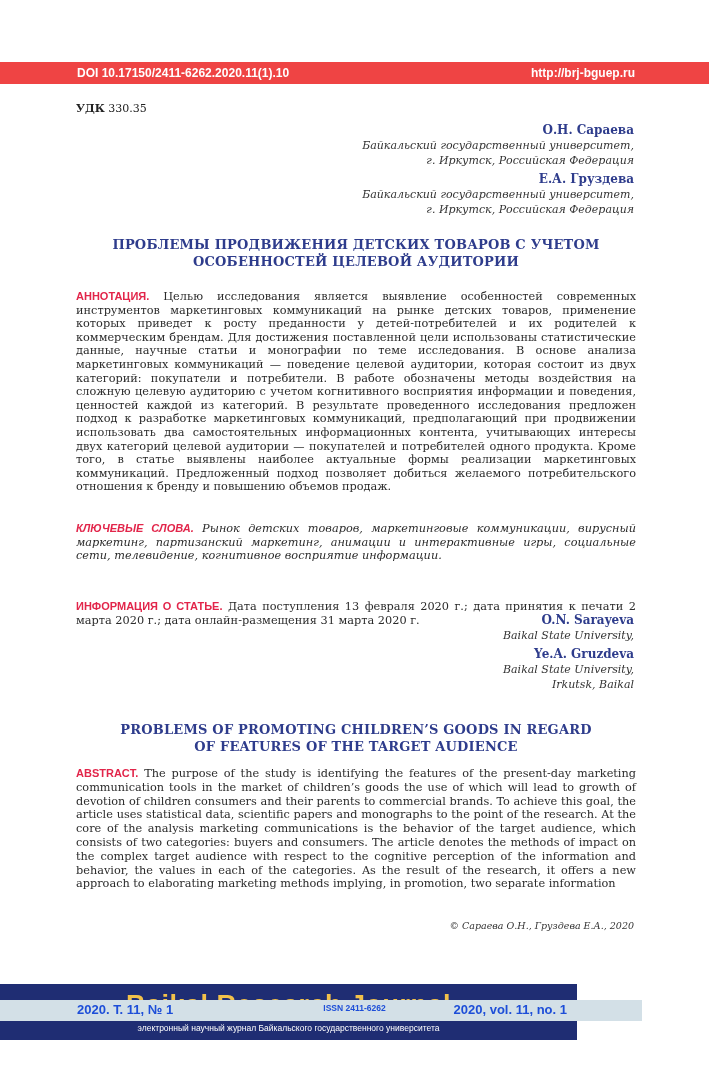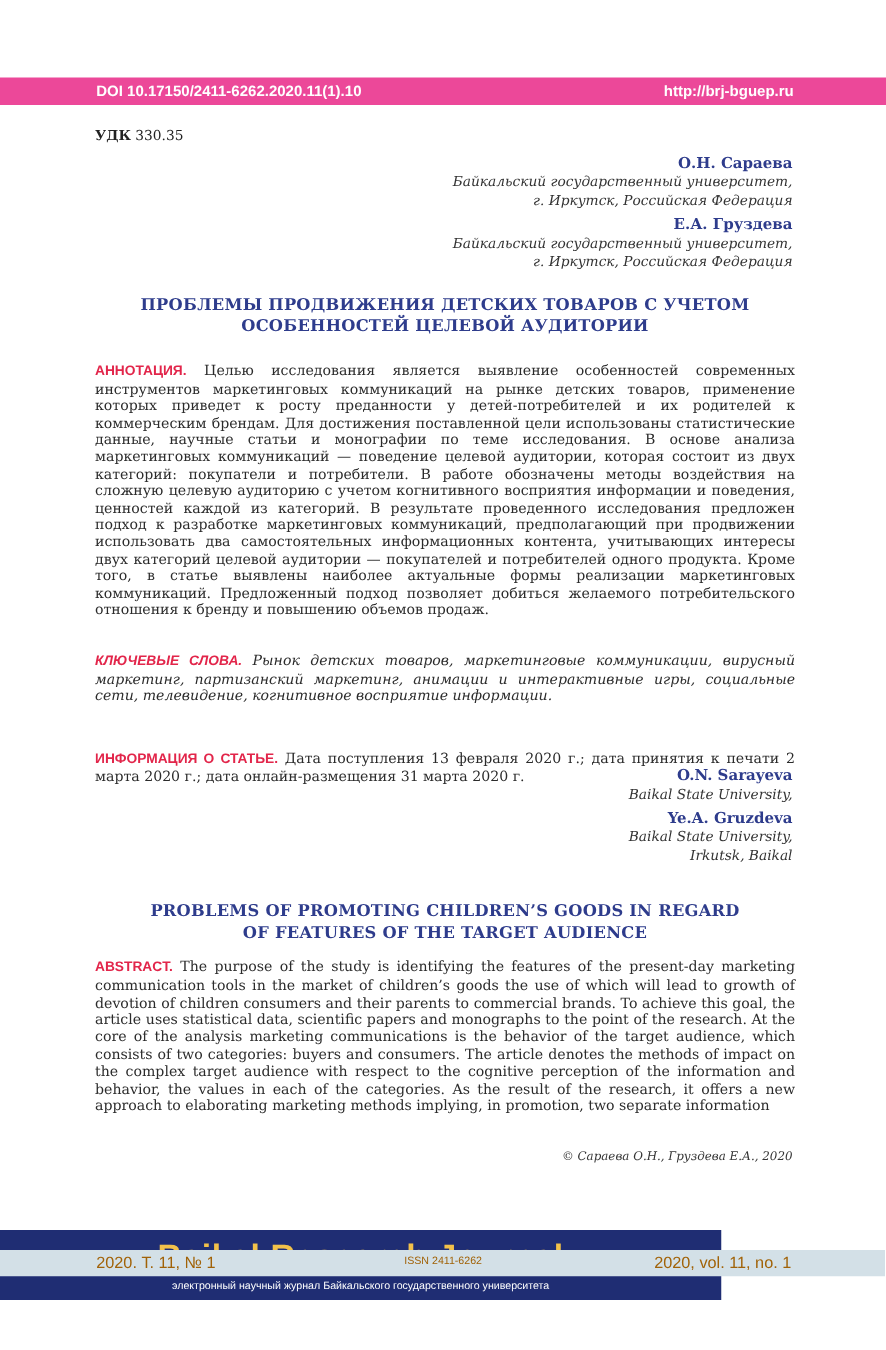--- a/index.html
+++ b/index.html
@@ -1,21 +1,21 @@
 <!DOCTYPE html>
 <html><head>
 <meta charset="utf-8">
 <style>
   * { margin: 0; padding: 0; box-sizing: border-box; }
   html, body { width: 709px; height: 1080px; background: #ffffff; overflow: hidden; }
   body { position: relative; font-family: "DejaVu Serif", "Liberation Serif", serif; color: #2b2b2b; }
 
   .doi-bar {
     position: absolute; left: 0; top: 62px; width: 709px; height: 22px;
-    background: #ec4899; color: #ffffff;
+    background: #ef4444; color: #ffffff;
     font-family: "Liberation Sans", sans-serif; font-weight: bold; font-size: 12px;
     display: flex; justify-content: space-between; align-items: center;
     padding: 0 74px 0 77px;
   }
   .doi-bar span { line-height: 22px; }
 
   .udk {
     position: absolute; left: 76px; top: 102px;
     font-size: 11px; color: #222;
   }
@@ -64,23 +64,23 @@
   .journal-title {
     display: block; margin-top: 6px;
     font-family: "Liberation Sans", sans-serif; font-weight: bold;
     color: #f2c14a; font-size: 27px; line-height: 30px; letter-spacing: 0.5px;
   }
   .journal-sub {
     display: block; margin-top: 2px;
     font-family: "Liberation Sans", sans-serif; color: #ffffff; font-size: 8.5px; line-height: 12px;
   }
   .footer-band {
-    position: absolute; left: 0; top: 1000px; width: 708px; height: 21px;
+    position: absolute; left: 0; top: 1000px; width: 642px; height: 21px;
     background: #d3e0e7;
-    font-family: "Liberation Sans", sans-serif; font-weight: normal; color: #a16207;
+    font-family: "Liberation Sans", sans-serif; font-weight: bold; color: #1d4ed8;
   }
   .fb-left { position: absolute; left: 77px; top: 2px; font-size: 13px; }
   .fb-center { position: absolute; left: 0; width: 709px; text-align: center; top: 3px; font-size: 8.5px; }
   .fb-right { position: absolute; right: 75px; top: 2px; font-size: 13px; }
 </style>
 </head>
 <body>
 
 <div class="doi-bar">
   <span>DOI 10.17150/2411-6262.2020.11(1).10</span>

